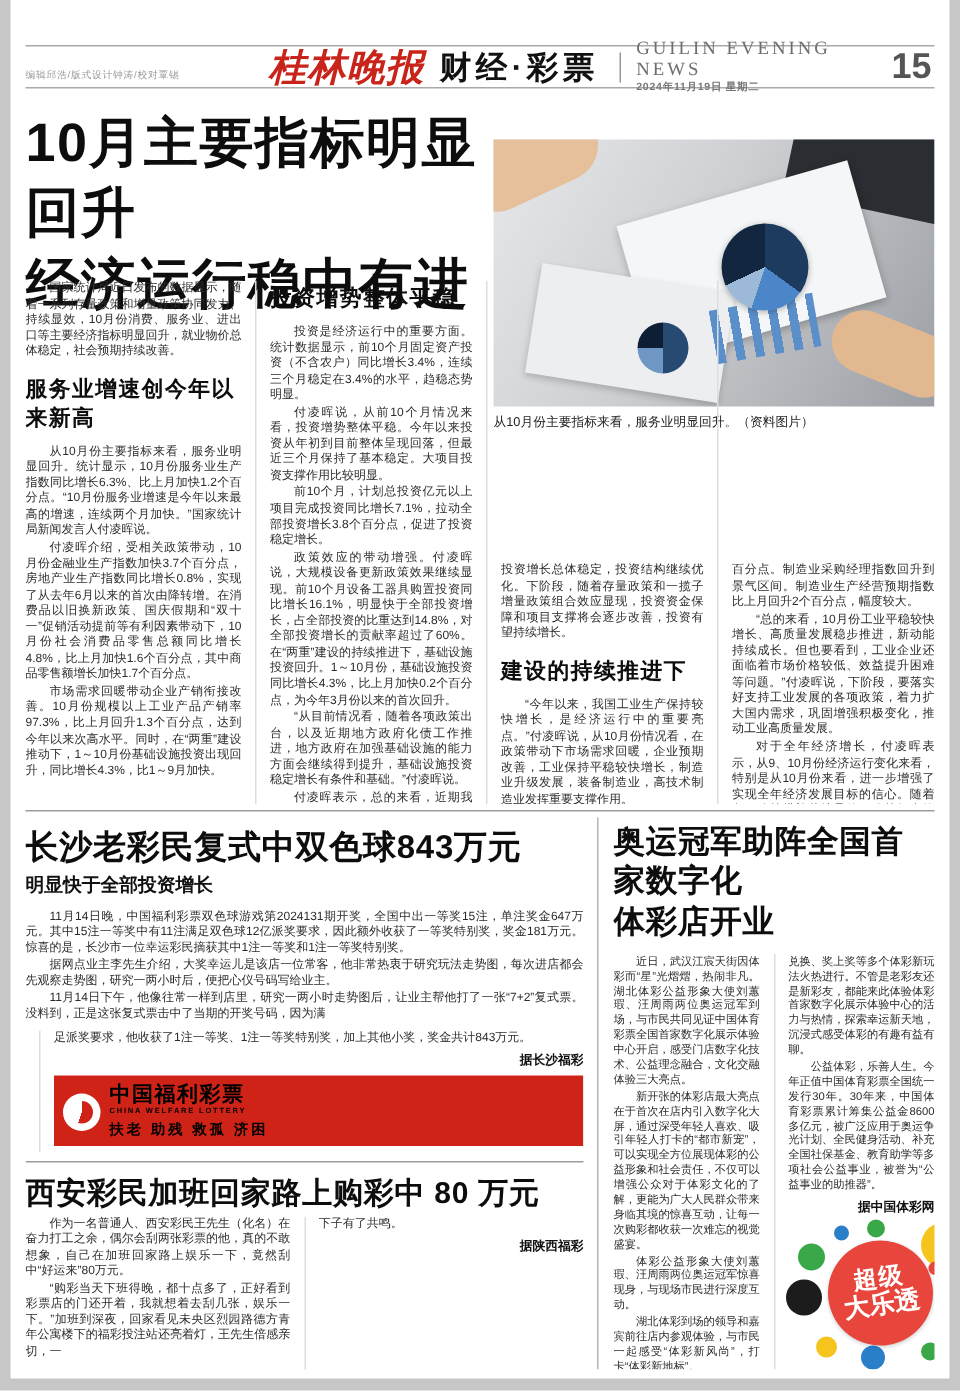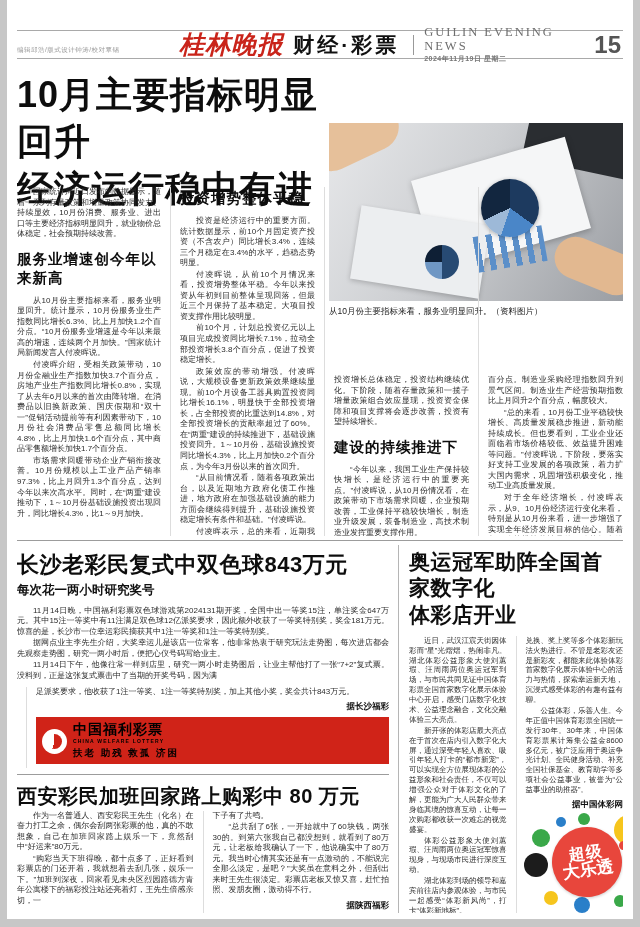--- a/index.html
+++ b/index.html
@@ -28,21 +28,21 @@
   .section-name{font-weight:900;font-size:21px;color:#111;letter-spacing:3px;}
   .head-vdiv{width:1px;height:20px;background:#999;margin:0 10px 0 14px;}
   .mast-right{line-height:1.1;}
   .en-name{font-family:"Liberation Serif","DejaVu Serif",serif;font-size:12.5px;color:#6e6e6e;letter-spacing:2px;}
   .pub-date{font-size:7px;color:#777;font-weight:700;margin-top:2px;letter-spacing:.5px;}
   .page-no{margin-left:auto;font-size:24px;font-weight:700;color:#555;padding-right:2px;}
   
   .lead{margin:0 10px;position:relative;height:481px;overflow:hidden;}
   .headline{margin:0;padding-top:13px;width:335px;font-size:36px;line-height:1.3;
     font-weight:900;color:#0d0d0d;letter-spacing:1px;}
-  .photo{position:absolute;top:64px;right:0;width:294px;margin:0;}
+  .photo{position:absolute;top:34px;right:0;width:294px;margin:0;}
   .photo-img{height:178px;position:relative;overflow:hidden;
     background:linear-gradient(120deg,#e7e8ea 0%,#cdcfd2 45%,#9b9ea3 100%);}
   .photo-img div{position:absolute;}
   .ph-paper-a{width:160px;height:95px;background:#f5f6f7;transform:rotate(-16deg);top:34px;left:92px;box-shadow:0 2px 6px rgba(0,0,0,.25);}
   .ph-paper-b{width:130px;height:74px;background:#eceef0;transform:rotate(9deg);top:92px;left:26px;box-shadow:0 2px 5px rgba(0,0,0,.2);}
   .ph-pie{width:58px;height:58px;border-radius:50%;top:56px;left:152px;
     background:conic-gradient(#1d3a5f 0 35%,#4a86c8 35% 55%,#9db9d8 55% 68%,#12263f 68% 100%);
     box-shadow:0 1px 4px rgba(0,0,0,.3);}
   .ph-pie-small{width:34px;height:34px;border-radius:50%;top:122px;left:96px;
     background:conic-gradient(#274a73 0 50%,#6f97c4 50% 75%,#0e1f35 75% 100%);}
@@ -184,21 +184,21 @@
   </section>
 
   <hr class="hrule">
 
   <div class="bottom">
 
     <div class="left-zone">
 
       <section>
         <h2 class="story-title">长沙老彩民复式中双色球843万元</h2>
-        <h4 class="story-subtitle">每次花一两小时研究奖号</h4>
+        <h4 class="story-subtitle">明显快于全部投资增长</h4>
         <div class="two-col changsha-body">
           <div class="tcol">
             <p class="art indent">11月14日晚，中国福利彩票双色球游戏第2024131期开奖，全国中出一等奖15注，单注奖金647万元。其中15注一等奖中有11注满足双色球12亿派奖要求，因此额外收获了一等奖特别奖，奖金181万元。惊喜的是，长沙市一位幸运彩民摘获其中1注一等奖和1注一等奖特别奖。</p>
             <p class="art indent">据网点业主李先生介绍，大奖幸运儿是该店一位常客，他非常热衷于研究玩法走势图，每次进店都会先观察走势图，研究一两小时后，便把心仪号码写给业主。</p>
             <p class="art indent">11月14日下午，他像往常一样到店里，研究一两小时走势图后，让业主帮他打了一张“7+2”复式票。没料到，正是这张复式票击中了当期的开奖号码，因为满</p>
           </div>
           <div class="tcol">
             <p class="art">足派奖要求，他收获了1注一等奖、1注一等奖特别奖，加上其他小奖，奖金共计843万元。</p>
             <div class="source-line">据长沙福彩</div>
             <div class="ad-box">
@@ -225,21 +225,20 @@
 
       <section>
         <h2 class="story-title xian-title">西安彩民加班回家路上购彩中 80 万元</h2>
         <div class="two-col xian-body">
           <div class="tcol">
             <p class="art indent">作为一名普通人、西安彩民王先生（化名）在奋力打工之余，偶尔会刮两张彩票的他，真的不敢想象，自己在加班回家路上娱乐一下，竟然刮中“好运来”80万元。</p>
             <p class="art indent">“购彩当天下班得晚，都十点多了，正好看到彩票店的门还开着，我就想着去刮几张，娱乐一下。”加班到深夜，回家看见未央区烈园路德方青年公寓楼下的福彩投注站还亮着灯，王先生倍感亲切，一</p>
           </div>
           <div class="tcol">
             <p class="art">下子有了共鸣。</p>
-            <p class="art indent">“总共刮了6张，一开始就中了60块钱，两张30的。到第六张我自己都没想到，就看到了80万元，让老板给我确认了一下，他说确实中了80万元。我当时心情其实还是有一点激动的，不能说完全那么淡定，是吧？”大奖虽在意料之外，但刮出来时王先生很淡定。彩票店老板又惊又喜，赶忙拍照、发朋友圈，激动得不行。</p>
             <div class="source-line">据陕西福彩</div>
           </div>
         </div>
       </section>
     </div>
 
     <div class="zone-vrule"></div>
 
     <div class="right-zone">
       <section>

